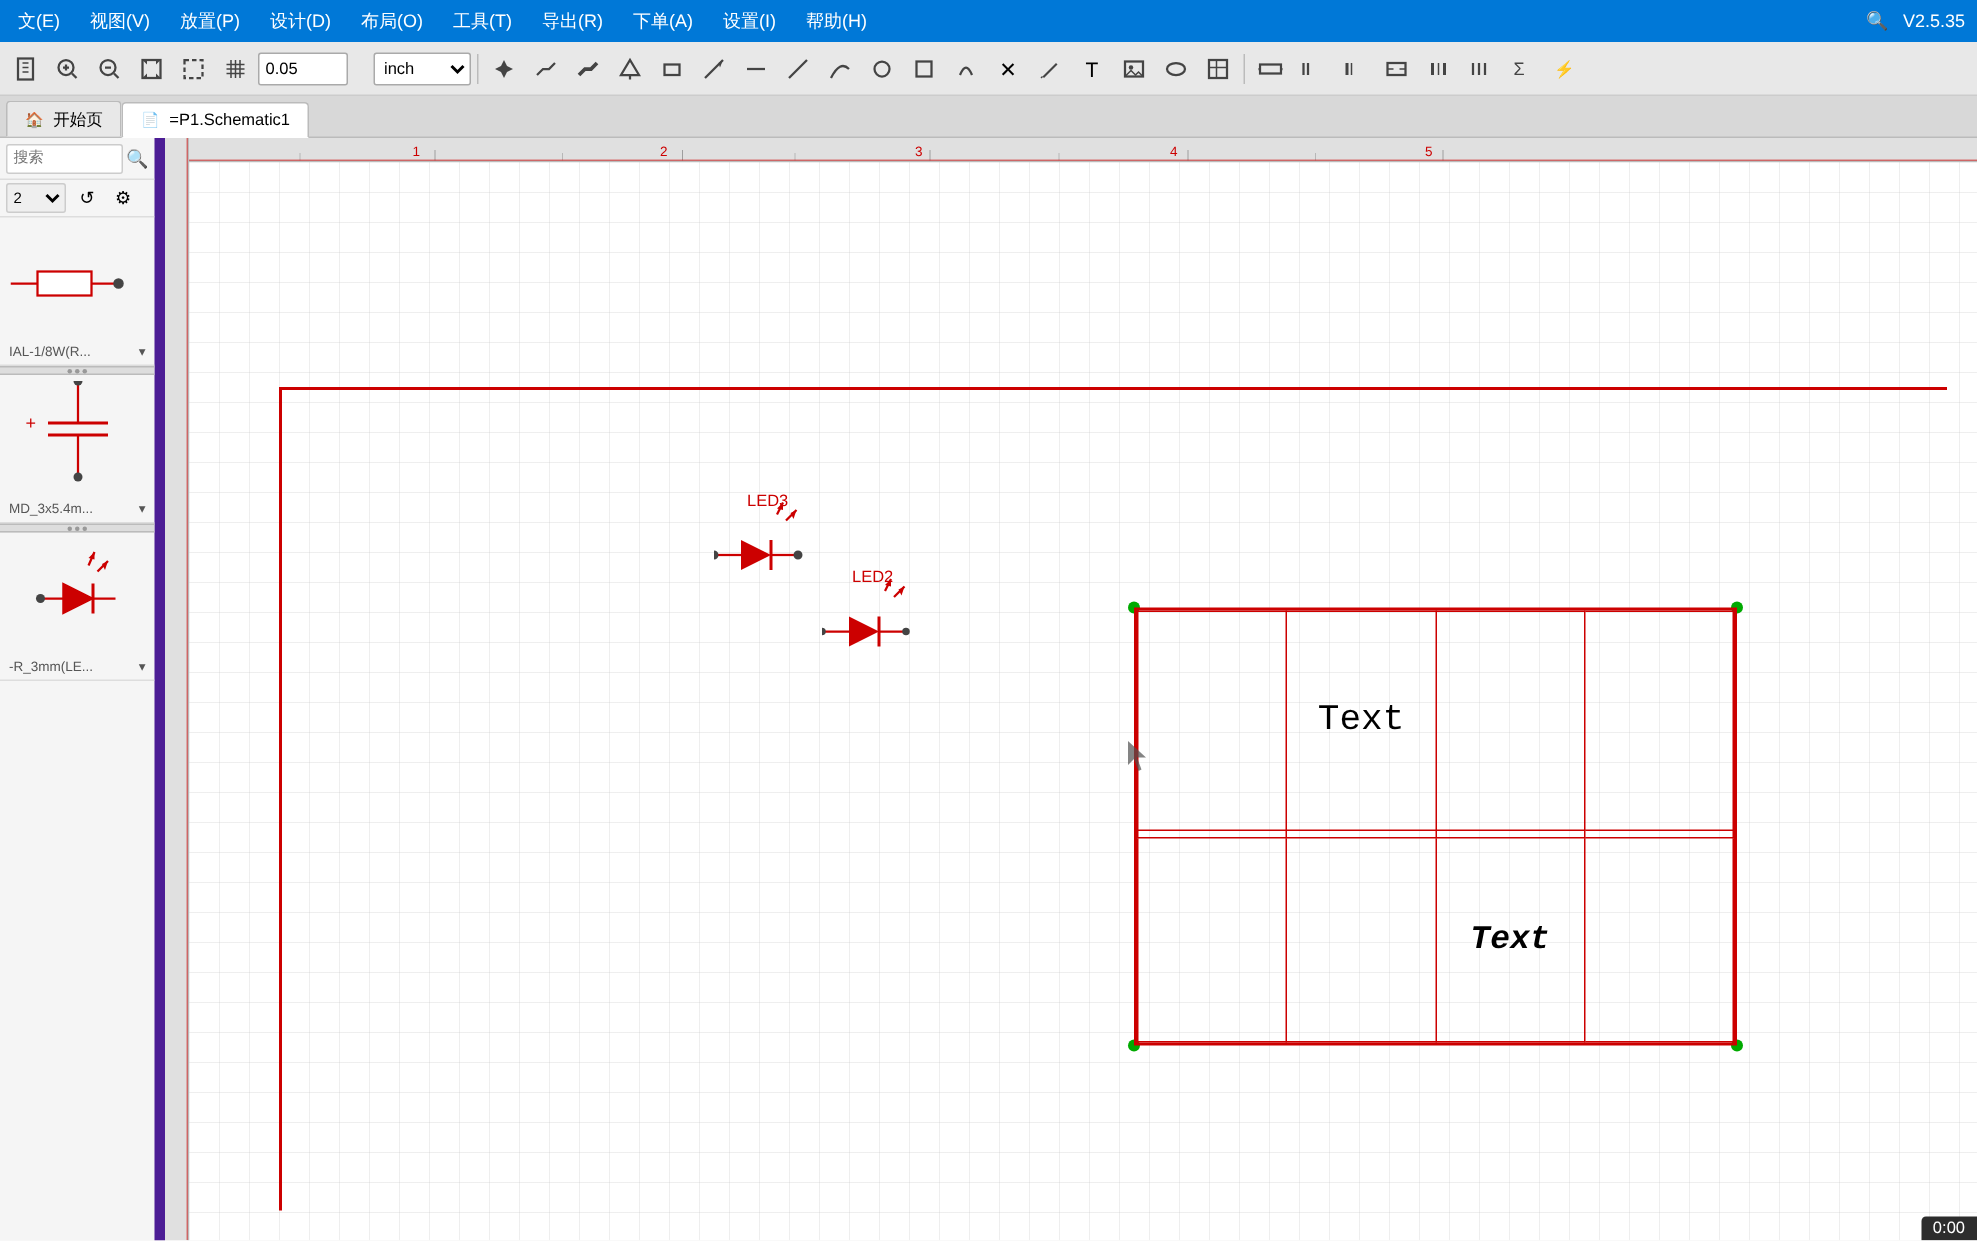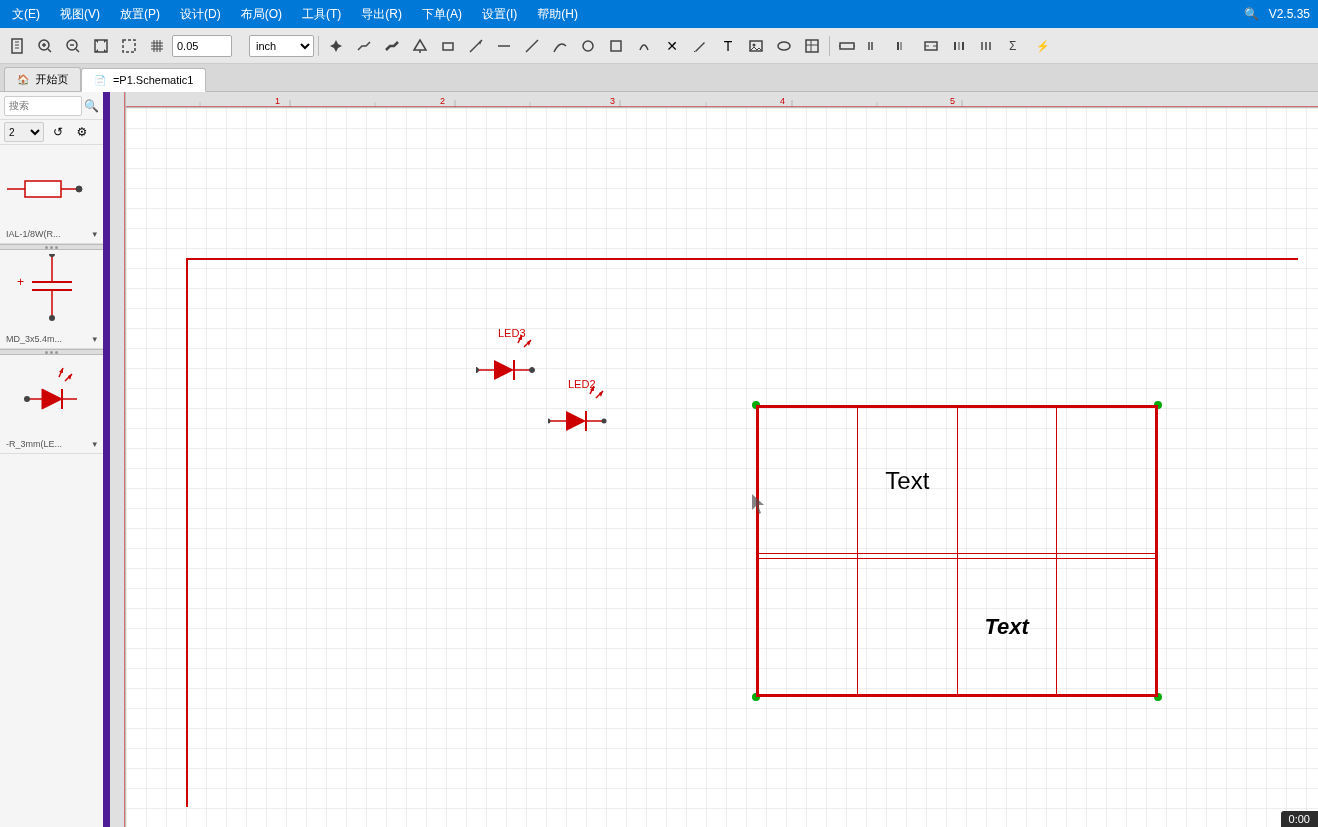--- a/index.html
+++ b/index.html
@@ -263,20 +263,21 @@
 
     
     .schematic-table {
       position: absolute;
       border: 2px solid #cc0000;
     }
     .schematic-table table {
       border-collapse: collapse;
       width: 100%;
       height: 100%;
+      font-family: Liberation Mono, monospace;
     }
     .schematic-table td {
       border: 1px solid #cc0000;
     }
     .table-handle {
       width: 8px;
       height: 8px;
       background: #00aa00;
       border-radius: 50%;
       position: absolute;

